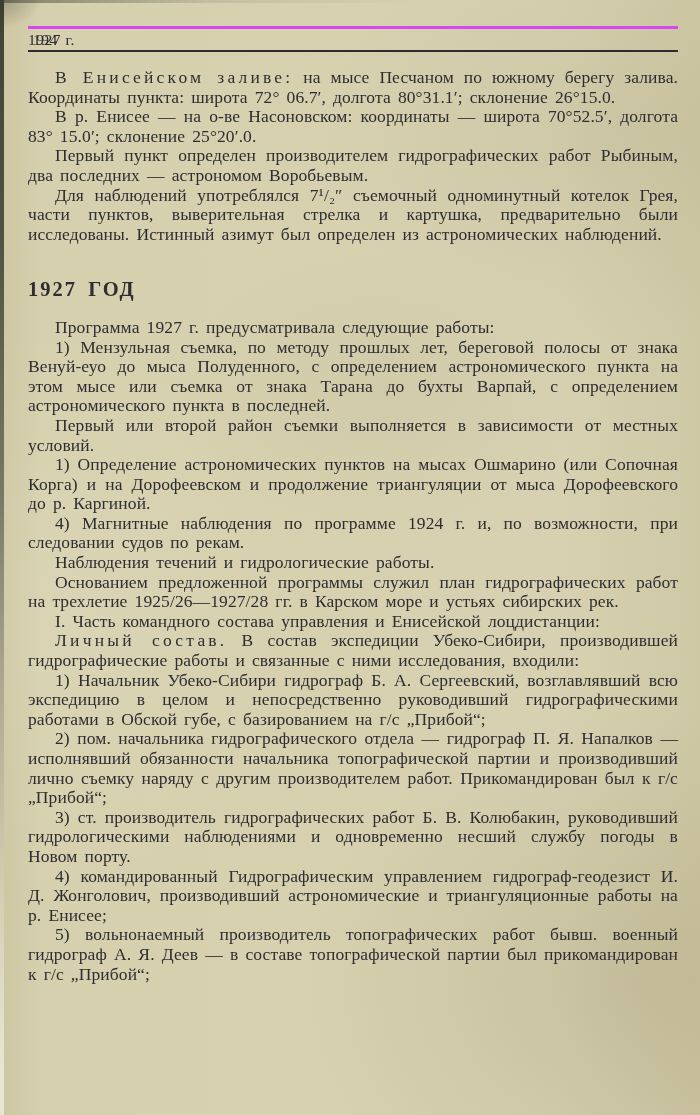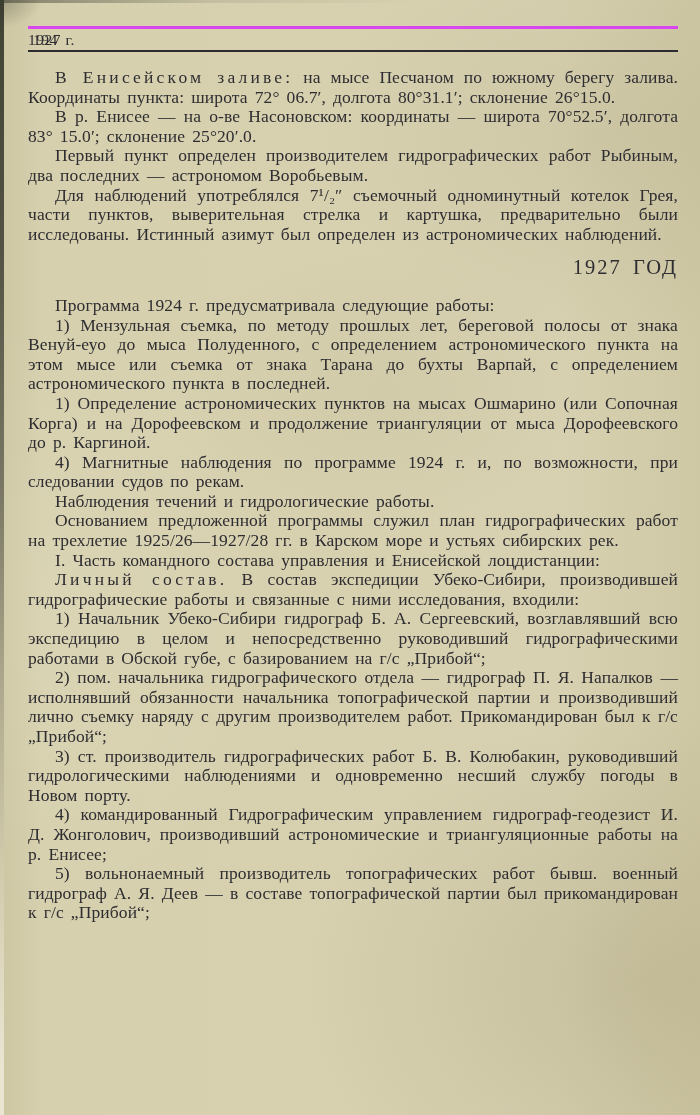--- a/index.html
+++ b/index.html
@@ -66,25 +66,25 @@
     line-height: 19.6px;
     word-spacing: 2.6px;
     letter-spacing: 0.1px;
   }
   .body-paragraph {
     margin: 0;
     text-indent: 27px;
     font-family: Liberation Serif, serif;
   }
   .section-heading {
-    margin: 14px 0 18px 0;
-    text-align: right;
+    margin: 36px 0 18px 0;
+    text-align: left;
     text-indent: 0;
     font-size: 20.5px;
-    font-weight: normal;
+    font-weight: bold;
     letter-spacing: 2px;
     word-spacing: 4px;
   }
   .spaced {
     letter-spacing: 3.2px;
   }
 </style>
 </head>
 <body>
 
@@ -95,22 +95,23 @@
   <span class="page-number">194</span>
   <span class="running-title">1927 г.</span>
 </header>
 
 <main class="page-body">
     <p class="body-paragraph"><span class="spaced">В Енисейском заливе:</span> на мысе Песчаном по южному берегу залива. Координаты пункта: широта 72° 06.7′, долгота 80°31.1′; склонение 26°15.0.</p>
     <p class="body-paragraph">В р. Енисее — на о-ве Насоновском: координаты — широта 70°52.5′, долгота 83° 15.0′; склонение 25°20′.0.</p>
     <p class="body-paragraph">Первый пункт определен производителем гидрографических работ Рыбиным, два последних — астрономом Воробьевым.</p>
     <p class="body-paragraph">Для наблюдений употреблялся 7¹/₂″ съемочный одноминутный котелок Грея, части пунктов, выверительная стрелка и картушка, предварительно были исследованы. Истинный азимут был определен из астрономических наблюдений.</p>
     <h2 class="section-heading">1927 ГОД</h2>
-    <p class="body-paragraph">Программа 1924 г. предусматривала следующие работы:</p>
+    <p class="body-paragraph">Программа 1927 г. предусматривала следующие работы:</p>
     <p class="body-paragraph">1) Мензульная съемка, по методу прошлых лет, береговой полосы от знака Венуй-еуо до мыса Полуденного, с определением астрономического пункта на этом мысе или съемка от знака Тарана до бухты Варпай, с определением астрономического пункта в последней.</p>
+    <p class="body-paragraph">Первый или второй район съемки выполняется в зависимости от местных условий.</p>
     <p class="body-paragraph">1) Определение астрономических пунктов на мысах Ошмарино (или Сопочная Корга) и на Дорофеевском и продолжение триангуляции от мыса Дорофеевского до р. Каргиной.</p>
     <p class="body-paragraph">4) Магнитные наблюдения по программе 1924 г. и, по возможности, при следовании судов по рекам.</p>
     <p class="body-paragraph">Наблюдения течений и гидрологические работы.</p>
     <p class="body-paragraph">Основанием предложенной программы служил план гидрографических работ на трехлетие 1925/26—1927/28 гг. в Карском море и устьях сибирских рек.</p>
     <p class="body-paragraph">I. Часть командного состава управления и Енисейской лоцдистанции:</p>
     <p class="body-paragraph"><span class="spaced">Личный состав.</span> В состав экспедиции Убеко-Сибири, производившей гидрографические работы и связанные с ними исследования, входили:</p>
     <p class="body-paragraph">1) Начальник Убеко-Сибири гидрограф Б. А. Сергеевский, возглавлявший всю экспедицию в целом и непосредственно руководивший гидрографическими работами в Обской губе, с базированием на г/с „Прибой“;</p>
     <p class="body-paragraph">2) пом. начальника гидрографического отдела — гидрограф П. Я. Напалков — исполнявший обязанности начальника топографической партии и производивший лично съемку наряду с другим производителем работ. Прикомандирован был к г/с „Прибой“;</p>
     <p class="body-paragraph">3) ст. производитель гидрографических работ Б. В. Колюбакин, руководивший гидрологическими наблюдениями и одновременно несший службу погоды в Новом порту.</p>
     <p class="body-paragraph">4) командированный Гидрографическим управлением гидрограф-геодезист И. Д. Жонголович, производивший астрономические и триангуляционные работы на р. Енисее;</p>

